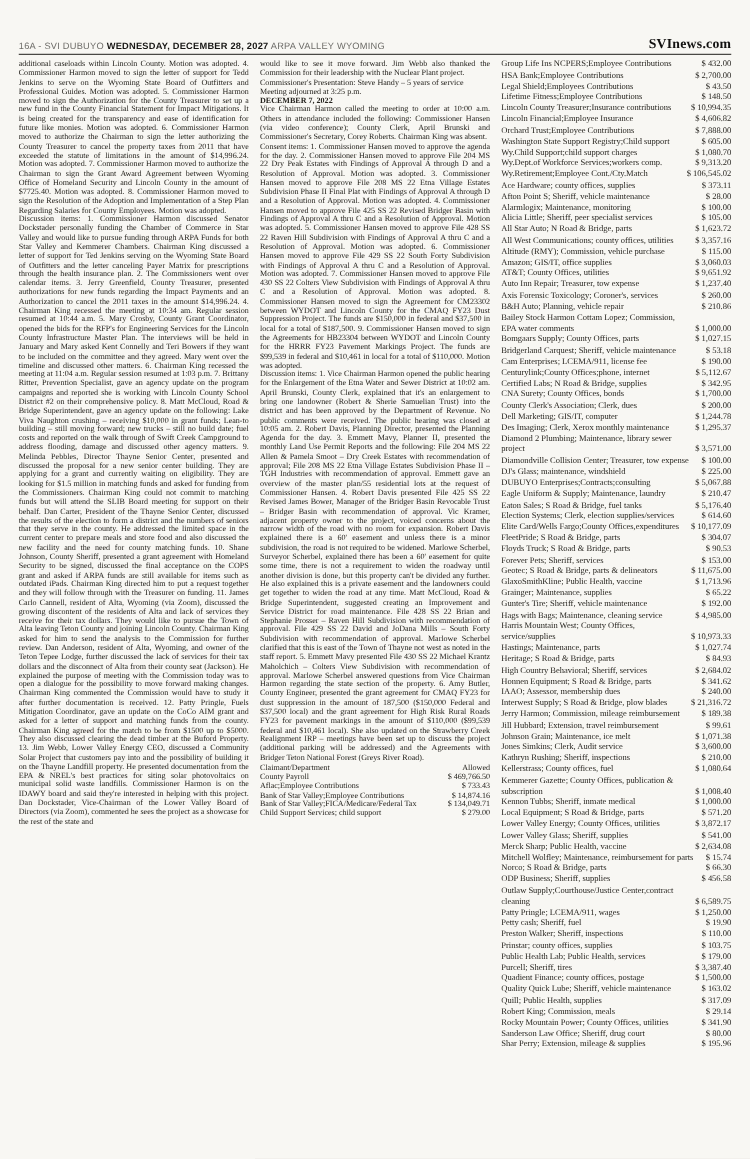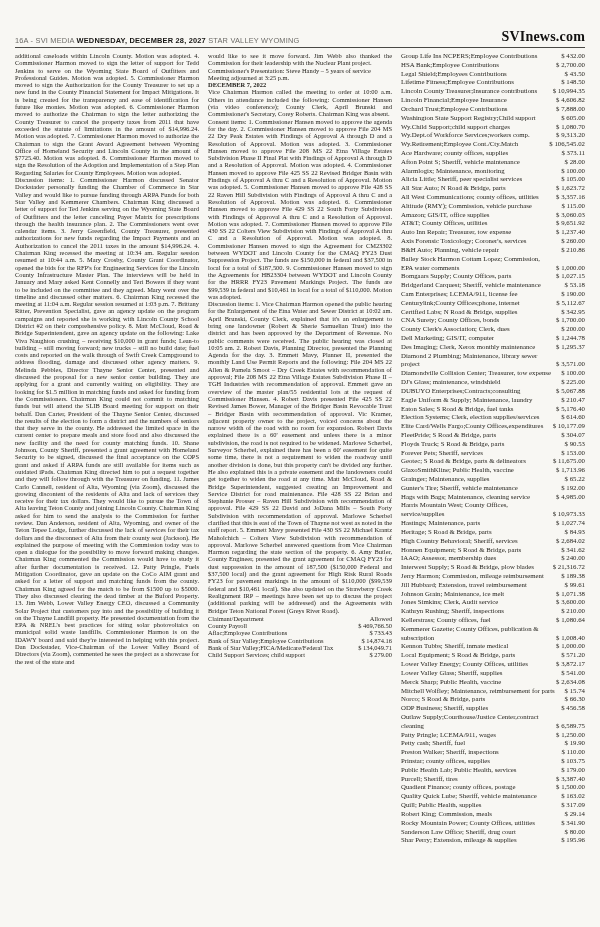--- a/index.html
+++ b/index.html
@@ -11,21 +11,21 @@
   
   .masthead{
     display:flex;justify-content:space-between;align-items:flex-end;
     padding:29px 15px 2px 15px;
     font-family:"Liberation Sans", sans-serif;
     font-size:7.4px;letter-spacing:.2px;color:#6d6c68;
   }
   .masthead .b{font-weight:700;color:#171614;}
   .site{
     font-family:"Liberation Serif", serif;
-    font-weight:700;font-size:14px;color:#121110;letter-spacing:.2px;
+    font-weight:700;font-size:11px;color:#121110;letter-spacing:.2px;
   }
   .rule{margin:0 15px;border-bottom:1px solid #4a4945;}
   
   .columns{
     display:flex;gap:9px;padding:4px 15px 0 15px;
   }
   .col{
     flex:1 1 0;min-width:0;height:858px;overflow:hidden;
     font-size:6.45px;line-height:7.3px;text-align:justify;
     color:#26241f;
@@ -48,25 +48,25 @@
   
   .claims.right-list{font-size:6.8px;line-height:8.82px;}
 </style>
 </head>
 <body>
 
 <div class="page">
 
   <header class="masthead">
     <div>
-      <span>16A - SVI MEDIA</span>
+      <span>16A - SVI DUBUYO</span>
       <span> </span>
       <span class="b">WEDNESDAY, DECEMBER 28, 2027</span>
       <span> </span>
-      <span>STAR VALLEY WYOMING</span>
+      <span>ARPA VALLEY WYOMING</span>
     </div>
     <div class="site">SVInews.com</div>
   </header>
   <div class="rule"></div>
 
   <main class="columns">
     <section class="col" id="col-left">
         <p>additional caseloads within Lincoln County.  Motion was adopted.  4.  Commissioner Harmon moved to sign the letter of support for Tedd Jenkins to serve on the Wyoming State Board of Outfitters and Professional Guides.  Motion was adopted.  5.  Commissioner Harmon moved to sign the Authorization for the County Treasurer to set up a new fund in the County Financial Statement for Impact Mitigations.  It is being created for the transparency and ease of identification for future like monies.  Motion was adopted.  6. Commissioner Harmon moved to authorize the Chairman to sign the letter authorizing the County Treasurer to cancel the property taxes from 2011 that have exceeded the statute of limitations in the amount of $14,996.24.  Motion was adopted.  7.  Commissioner Harmon moved to authorize the Chairman to sign the Grant Award Agreement between Wyoming Office of Homeland Security and Lincoln County in the amount of $7725.40.  Motion was adopted. 8.  Commissioner Harmon moved to sign the Resolution of the Adoption and Implementation of a Step Plan Regarding Salaries for County Employees.  Motion was adopted.</p>
         <p>Discussion items:  1.  Commissioner Harmon discussed Senator Dockstader personally funding the Chamber of Commerce in Star Valley and would like to pursue funding through ARPA Funds for both Star Valley and Kemmerer Chambers.  Chairman King discussed a letter of support for Ted Jenkins serving on the Wyoming State Board of Outfitters and the letter canceling Payer Matrix for prescriptions through the health insurance plan.  2.  The Commissioners went over calendar items.  3.  Jerry Greenfield, County Treasurer, presented authorizations for new funds regarding the Impact Payments and an Authorization to cancel the 2011 taxes in the amount $14,996.24.  4.  Chairman King recessed the meeting at 10:34 am.  Regular session resumed at 10:44 a.m. 5.  Mary Crosby, County Grant Coordinator, opened the bids for the RFP's for Engineering Services for the Lincoln County Infrastructure Master Plan.  The interviews will be held in January and Mary asked Kent Connelly and Teri Bowers if they want to be included on the committee and they agreed.  Mary went over the timeline and discussed other matters.  6.  Chairman King recessed the meeting at 11:04 a.m.  Regular session resumed at 1:03 p.m.  7.  Brittany Ritter, Prevention Specialist, gave an agency update on the program campaigns and reported she is working with Lincoln County School District #2 on their comprehensive policy.  8.  Matt McCloud, Road &amp; Bridge Superintendent, gave an agency update on the following:  Lake Viva Naughton crushing – receiving $10,000 in grant funds; Lean-to building – still moving forward; new trucks – still no build date; fuel costs and reported on the walk through of Swift Creek Campground to address flooding, damage and discussed other agency matters.  9.  Melinda Pebbles, Director Thayne Senior Center, presented and discussed the proposal for a new senior center building.  They are applying for a grant and currently waiting on eligibility.  They are looking for $1.5 million in matching funds and asked for funding from the Commissioners.  Chairman King could not commit to matching funds but will attend the SLIB Board meeting for support on their behalf.  Dan Carter, President of the Thayne Senior Center, discussed the results of the election to form a district and the numbers of seniors that they serve in the county.  He addressed the limited space in the current center to prepare meals and store food and also discussed the new facility and the need for county matching funds.  10.  Shane Johnson, County Sheriff, presented a grant agreement with Homeland Security to be signed, discussed the final acceptance on the COPS grant and asked if ARPA funds are still available for items such as outdated iPads. Chairman King directed him to put a request together and they will follow through with the Treasurer on funding.  11. James Carlo Cannell, resident of Alta, Wyoming (via Zoom), discussed the growing discontent of the residents of Alta and lack of services they receive for their tax dollars.  They would like to pursue the Town of Alta leaving Teton County and joining Lincoln County.   Chairman King asked for him to send the analysis to the Commission for further review. Dan Anderson, resident of Alta, Wyoming, and owner of the Teton Tepee Lodge, further discussed the lack of services for their tax dollars and the disconnect of Alta from their county seat (Jackson).  He explained the purpose of meeting with the Commission today was to open a dialogue for the possibility to move forward making changes.    Chairman King commented the Commission would have to study it after further documentation is received.  12.  Patty Pringle, Fuels Mitigation Coordinator, gave an update on the CoCo AIM grant and asked for a letter of support and matching funds from the county.  Chairman King agreed for the match to be from $1500 up to $5000.  They also discussed clearing the dead timber at the Buford Property.  13.  Jim Webb, Lower Valley Energy CEO, discussed a Community Solar Project that customers pay into and the possibility of building it on the Thayne Landfill property.  He presented documentation from the EPA &amp; NREL's best practices for siting solar photovoltaics on municipal solid waste landfills.  Commissioner Harmon is on the IDAWY board and said they're interested in helping with this project.  Dan Dockstader, Vice-Chairman of the Lower Valley Board of Directors (via Zoom), commented he sees the project as a showcase for the rest of the state and</p>
       </section>

